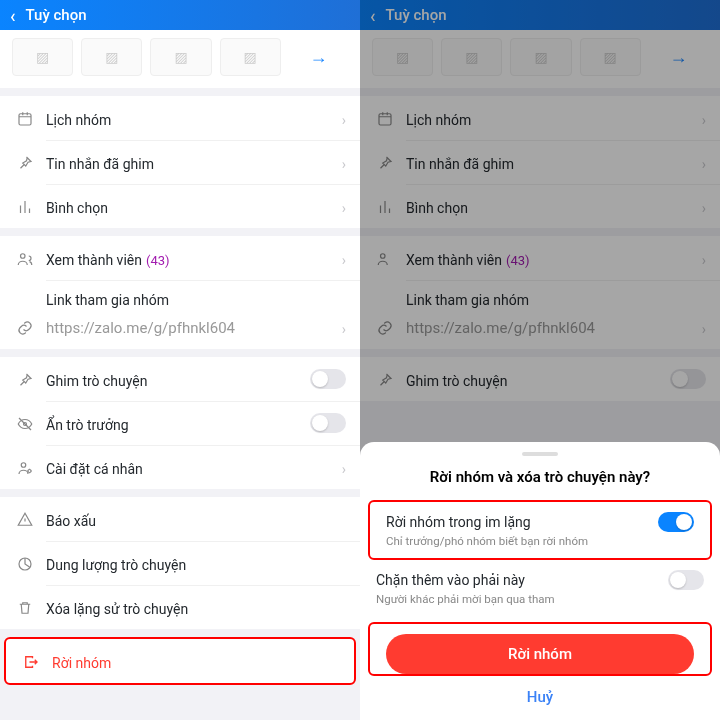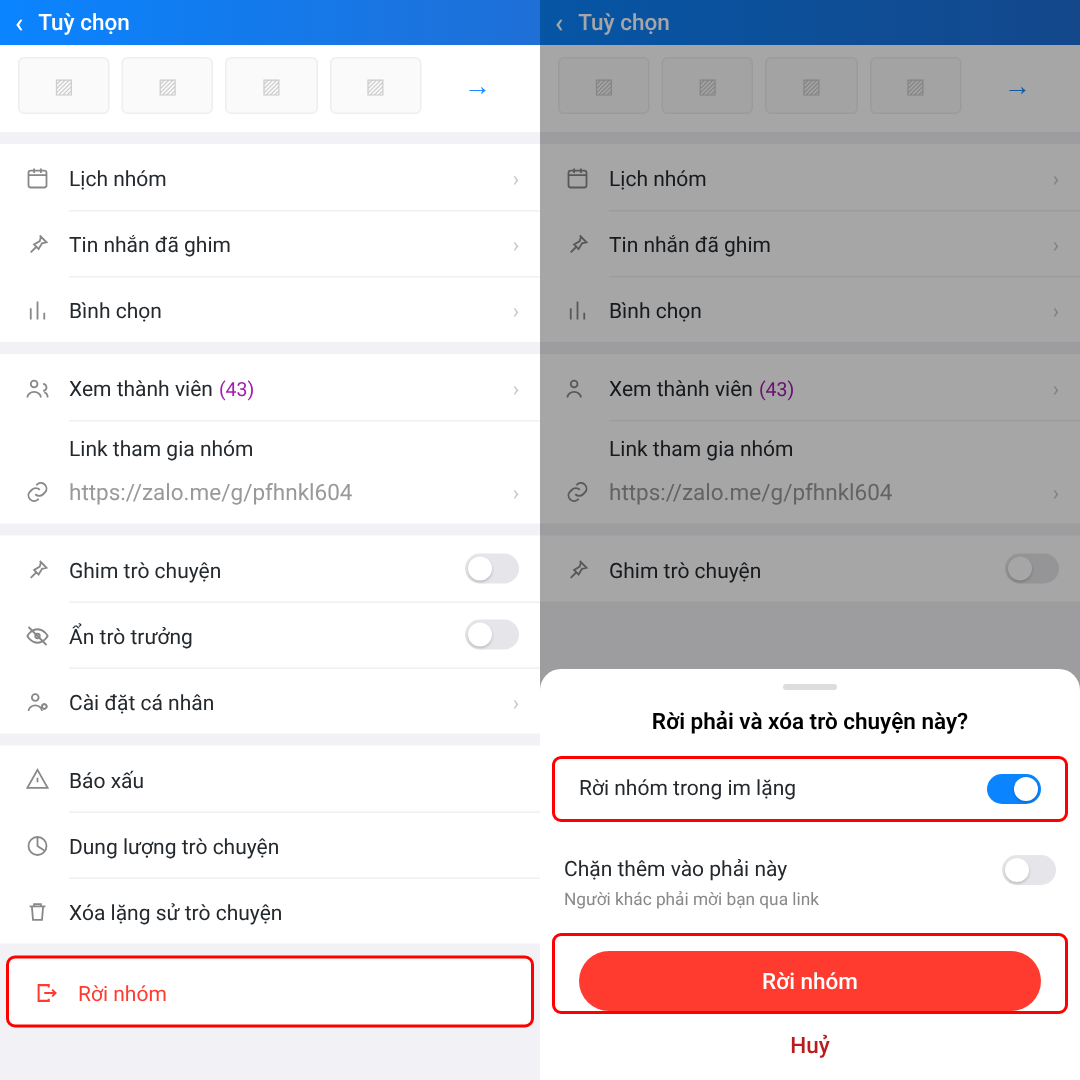--- a/index.html
+++ b/index.html
@@ -29,22 +29,22 @@
   .row.leave .label { color: #ff3b30; }
   .row.leave .ico { color: #ff3b30; }
   .sheet { position: absolute; bottom: 0; left: 0; right: 0; background: #fff; border-radius: 14px 14px 0 0; z-index: 10; padding: 10px 0 14px; }
   .sheet .grab { width: 36px; height: 4px; background: #ddd; border-radius: 2px; margin: 0 auto 12px; }
   .sheet .title { font-size: 15px; font-weight: 600; text-align: center; margin-bottom: 14px; }
   .sheet .optrow { padding: 10px 16px; display: flex; flex-direction: column; position: relative; }
   .sheet .optrow .head { display: flex; align-items: center; justify-content: space-between; }
   .sheet .optrow .olabel { font-size: 14px; color: #24292e; }
   .sheet .optrow .osub { font-size: 11.5px; color: #888; margin-top: 2px; }
   .sheet .btn { margin: 10px 16px 0; height: 40px; background: #ff3b30; color: #fff; border-radius: 20px; display: flex; align-items: center; justify-content: center; font-size: 15px; font-weight: 500; }
-  .sheet .cancel { text-align: center; font-size: 15px; font-weight: 500; color: #b91c1c; margin-top: 12px; }
-  .hl-wrap { border: 2px solid #ff0000; border-radius: 6px; margin: 12px 8px; }
+  .sheet .cancel { text-align: center; font-size: 15px; font-weight: 500; color: #3b82f6; margin-top: 12px; }
+  .hl-wrap { border: 2px solid #ff0000; border-radius: 6px; margin: 0 8px; }
   svg { width: 18px; height: 18px; }
 </style>
 </head>
 <body>
 
 <div class="container">
 
   <div class="panel">
     <div class="header">
       <span class="back">‹</span>
@@ -301,37 +301,38 @@
           </span>
         <div class="text">
             <span class="label">Ghim trò chuyện</span>
           </div>
         <span class="toggle"></span>
       </div>
     </div>
 
     <div class="sheet">
       <div class="grab"></div>
-      <div class="title">Rời phải và xóa trò chuyện này?</div>
+      <div class="title">Rời nhóm và xóa trò chuyện này?</div>
 
       <div class="hl-wrap">
         <div class="optrow">
           <div class="head">
             <span class="olabel">Rời nhóm trong im lặng</span>
             <span class="toggle on"></span>
           </div>
+          <span class="osub">Chỉ trưởng/phó nhóm biết bạn rời nhóm</span>
         </div>
       </div>
 
       <div class="optrow">
         <div class="head">
           <span class="olabel">Chặn thêm vào phải này</span>
           <span class="toggle"></span>
         </div>
-        <span class="osub">Người khác phải mời bạn qua link</span>
+        <span class="osub">Người khác phải mời bạn qua tham</span>
       </div>
 
       <div class="hl-wrap" style="margin-top:6px;">
         <div class="btn">Rời nhóm</div>
       </div>
       <div class="cancel">Huỷ</div>
     </div>
   </div>
 
 </div>

